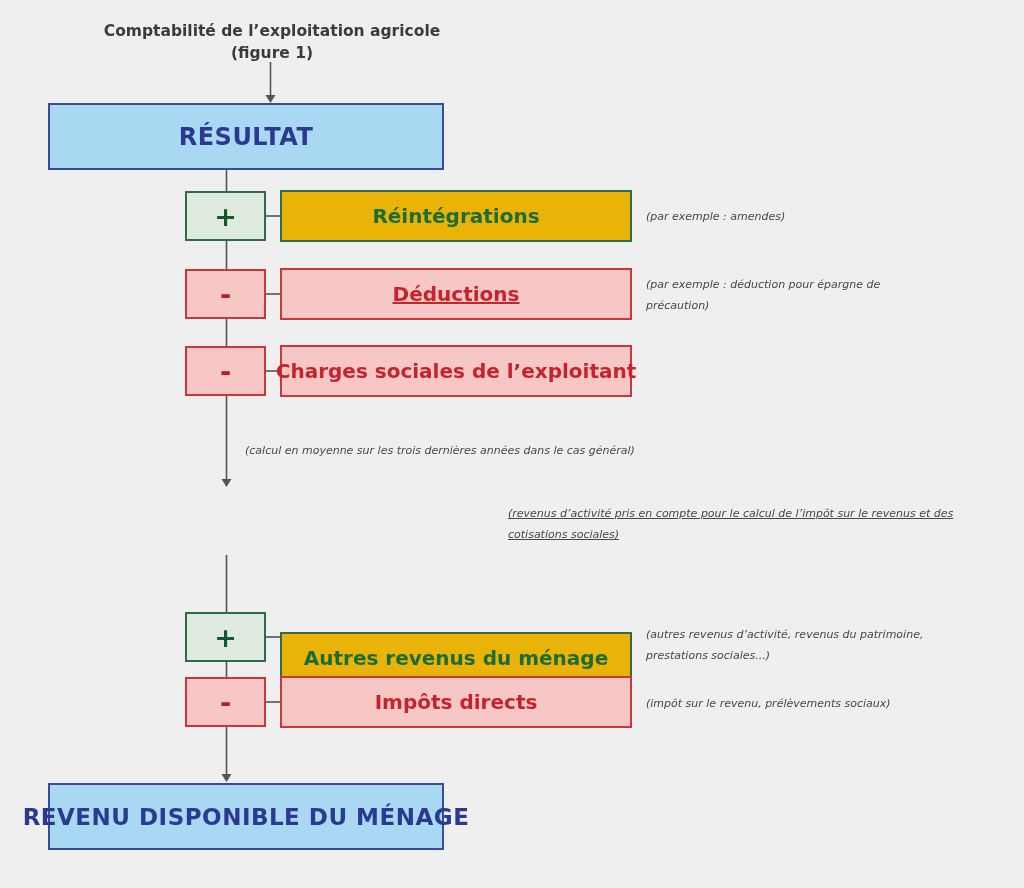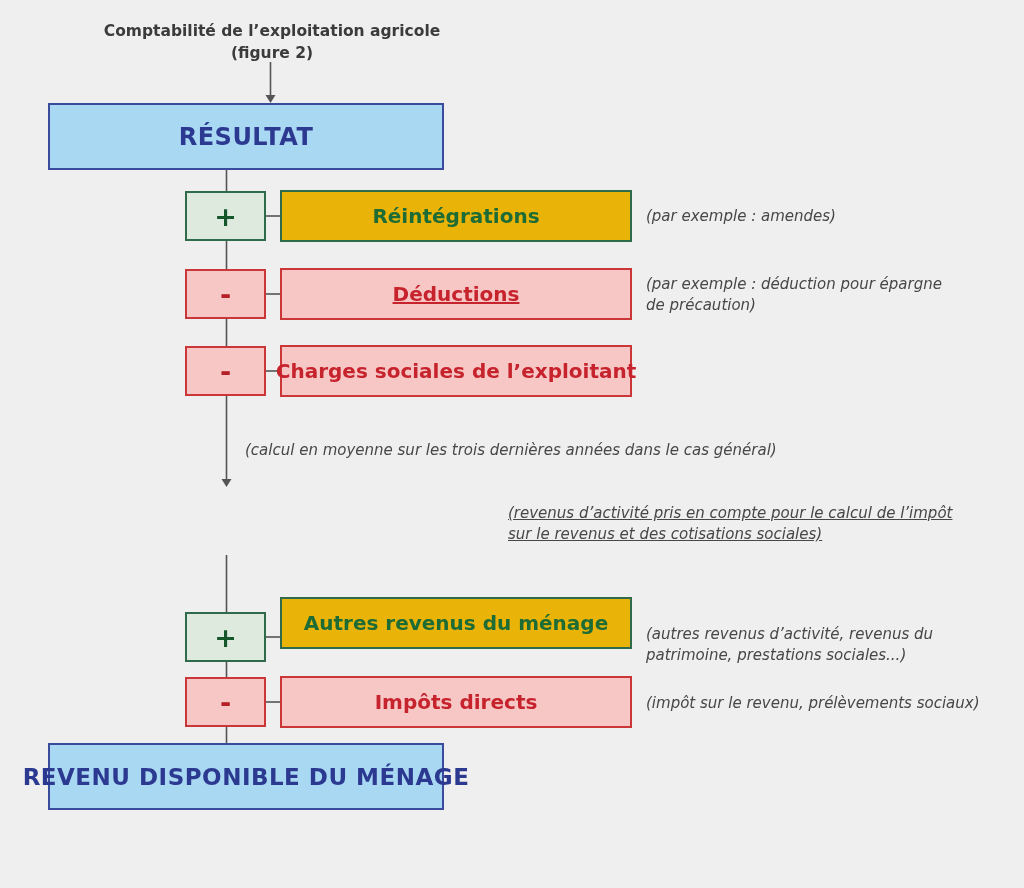--- a/index.html
+++ b/index.html
@@ -9,40 +9,40 @@
 
   .title{position:absolute;left:0;top:20px;width:544px;text-align:center;
          font-weight:bold;font-size:15.5px;line-height:22px;color:#3b3b3c;}
 
   .box-blue{position:absolute;left:48px;width:396px;height:67px;box-sizing:border-box;
             background:#a9d8f3;border:2.5px solid #3a4a9c;color:#2b3990;
             display:flex;align-items:center;justify-content:center;
             font-weight:bold;font-size:24px;letter-spacing:.5px;white-space:nowrap;}
   .resultat{top:103px;}
   .benefices{top:488px;}
-  .revenu{top:743px;font-size:23px;}
+  .revenu{top:783px;font-size:23px;}
 
   .sign-box{position:absolute;left:185px;width:81px;height:50px;box-sizing:border-box;
             border:2px solid;display:flex;align-items:center;justify-content:center;
             font-weight:bold;font-size:27px;line-height:1;}
   .label-box{position:absolute;left:280px;width:352px;height:52px;box-sizing:border-box;
              border:2px solid;display:flex;align-items:center;justify-content:center;
              font-weight:600;font-size:20px;white-space:nowrap;}
   .plus{background:#dfeadf;border-color:#2f6b4a;color:#15562b;}
   .plus-label{background:#eab308;border-color:#2f6b4a;color:#1d6b35;}
   .minus{background:#f7c7c6;border-color:#cb3639;color:#b32026;}
   .minus-label{background:#f7c7c6;border-color:#cb3639;color:#c6232d;}
 
   .r1{top:191px;} .r1l{top:190px;}
   .r2{top:269px;} .r2l{top:268px;text-decoration:underline;}
   .r3{top:346px;} .r3l{top:345px;}
-  .r4{top:612px;} .r4l{top:597px;}
+  .r4{top:612px;} .r4l{top:632px;}
   .r5{top:677px;} .r5l{top:676px;}
 
-  .note{position:absolute;font-style:italic;color:#474748;font-size:15px;line-height:21px;}
+  .note{position:absolute;font-style:italic;color:#474748;font-size:11px;line-height:21px;}
   .n1{left:646px;top:206px;white-space:nowrap;}
   .n2{left:646px;top:274px;width:300px;}
   .nmid{left:245px;top:440px;white-space:nowrap;}
   .nben{left:508px;top:503px;width:470px;text-decoration:underline;}
   .n4{left:646px;top:624px;width:312px;}
   .n5{left:646px;top:693px;white-space:nowrap;}
 </style>
 </head>
 <body>
 
@@ -66,21 +66,21 @@
     </g>
     <g fill="#545456" stroke="none">
       <polygon points="265.5,95 275.5,95 270.5,103"></polygon>
       <polygon points="221.5,479 231.5,479 226.5,487"></polygon>
       <polygon points="221.5,774 231.5,774 226.5,782"></polygon>
     </g>
   </svg>
 
   <div class="title">
     <div>Comptabilité de l’exploitation agricole</div>
-    <div>(figure 2)</div>
+    <div>(figure 1)</div>
   </div>
 
   <div class="box-blue resultat">RÉSULTAT</div>
 
   <div class="sign-box plus r1">+</div>
   <div class="label-box plus-label r1l">Réintégrations</div>
   <div class="note n1">(par exemple : amendes)</div>
 
   <div class="sign-box minus r2">-</div>
   <div class="label-box minus-label r2l">Déductions</div>

